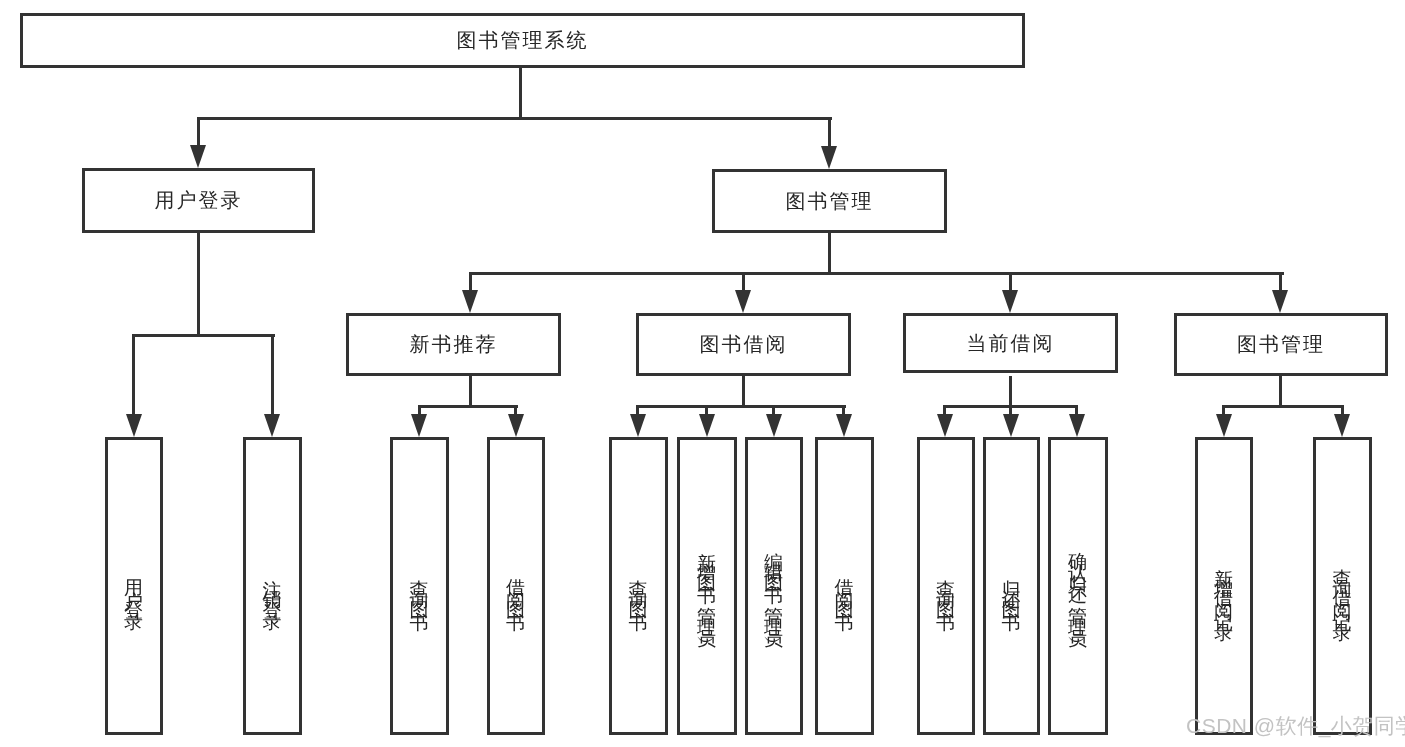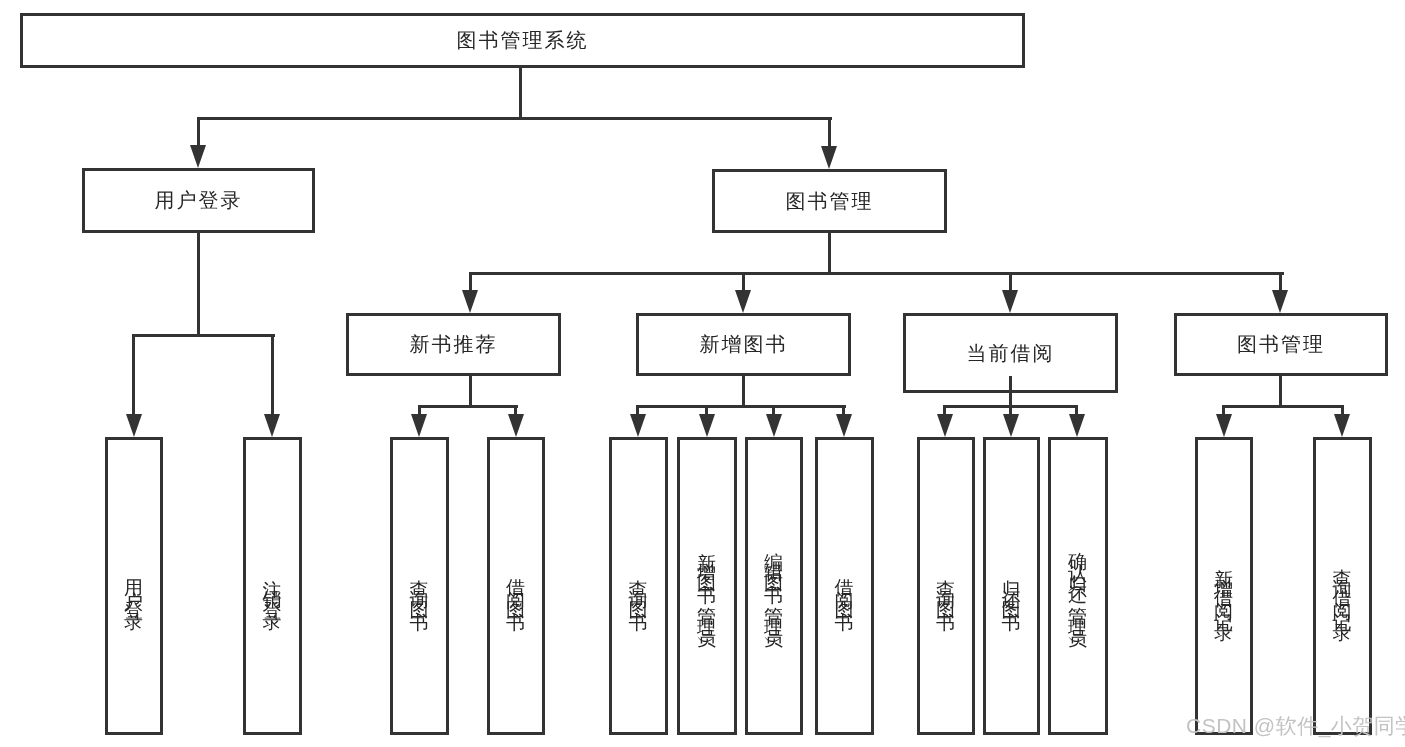--- a/index.html
+++ b/index.html
@@ -76,24 +76,24 @@
 
   <div class="node h" style="left:712px;top:169px;width:235px;height:64px">
     <span>图书管理</span>
   </div>
 
   <div class="node h" style="left:346px;top:313px;width:215px;height:63px">
     <span>新书推荐</span>
   </div>
 
   <div class="node h" style="left:636px;top:313px;width:215px;height:63px">
-    <span>新增图书</span>
-  </div>
-
-  <div class="node h" style="left:903px;top:313px;width:215px;height:80px">
+    <span>图书借阅</span>
+  </div>
+
+  <div class="node h" style="left:903px;top:313px;width:215px;height:60px">
     <span>当前借阅</span>
   </div>
 
   <div class="node h" style="left:1174px;top:313px;width:214px;height:63px">
     <span>图书管理</span>
   </div>
 
   <div class="node v" style="left:105px;top:437px;width:58px;height:298px">
     <span class="vtext">用户登录</span>
   </div>

